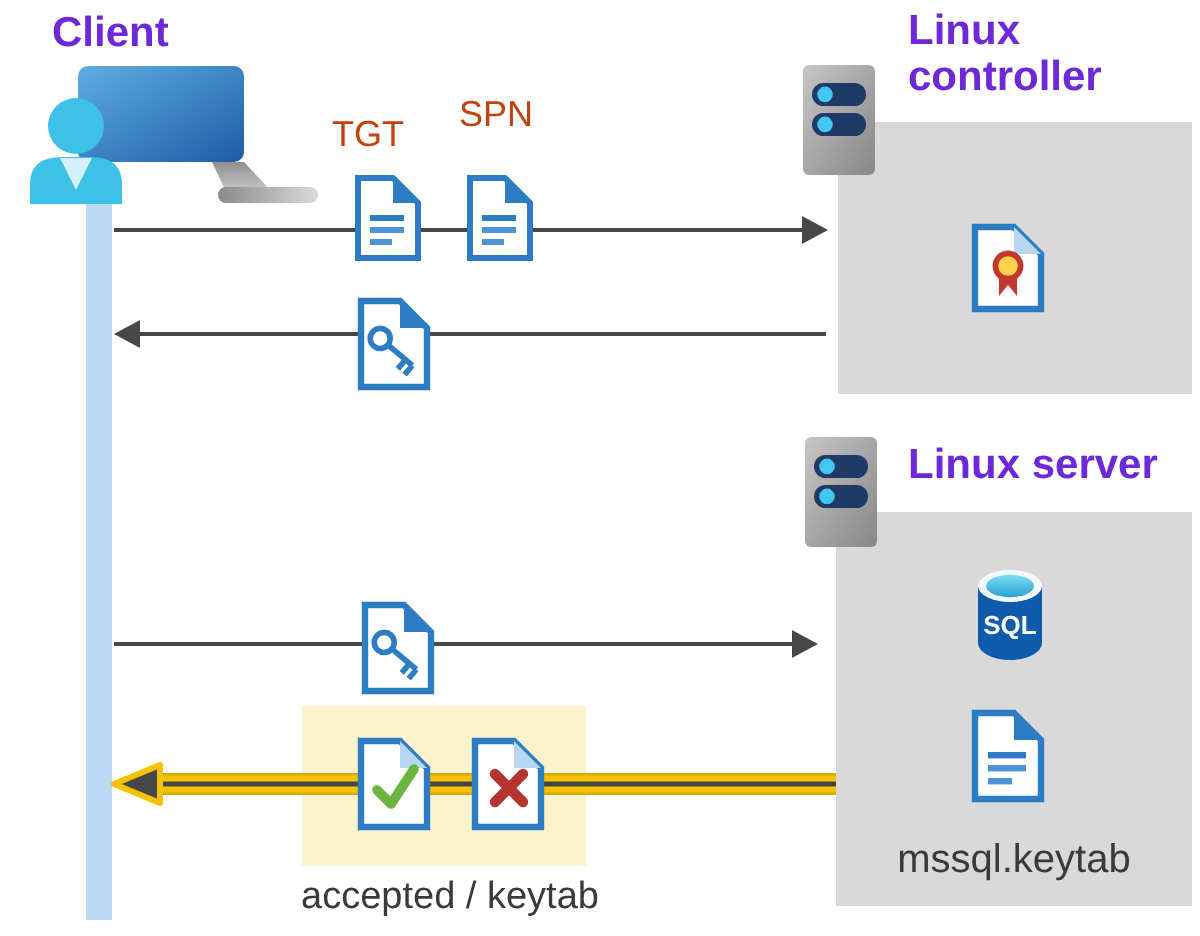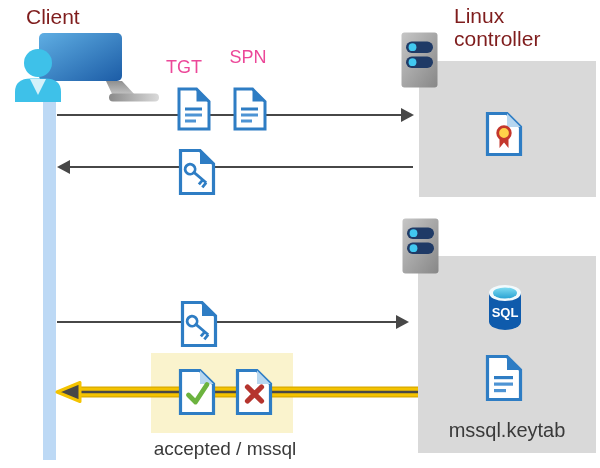--- a/index.html
+++ b/index.html
@@ -1,21 +1,21 @@
 <!DOCTYPE html>
 <html style="--doc_blue: #2E7DC4; --doc_line_blue: #4E94D4; --fold_light_blue: #B7D7F0; --check_green: #6CB33F; --denied_red: #B5342E; --ribbon_red: #C4372C; --seal_yellow: #FFD24A; --accent_yellow: #F4C300; --accent_yellow_edge: #D8A900; --highlight_cream: #FAF3CD; --arrow_gray: #474747; --box_gray: #D9D9D9; --lifeline_blue: #BDD9F5; --person_cyan: #3EC1E9; --collar_light: #D4F1FA; --server_slot_navy: #1F3A66; --dot_cyan: #41C8F0; --sql_body_blue: #0F5BAC;"><head>
 <meta charset="utf-8">
 <style>
   * { margin:0; padding:0; box-sizing:border-box; }
   body { font-family:"Liberation Sans", sans-serif; background:#fff; }
   .canvas { position:relative; width:600px; height:468px; background:#fff; overflow:hidden; }
   .abs { position:absolute; }
   .panel { position:absolute; background:var(--box_gray); }
-  .title { position:absolute; font-weight:normal; color:#7f1d1d; font-size:21px; line-height:23px; }
-  .small-label { position:absolute; font-size:18px; color:#ec4899; text-align:center; }
+  .title { position:absolute; font-weight:bold; color:#6d28d9; font-size:21px; line-height:23px; }
+  .small-label { position:absolute; font-size:18px; color:#c2410c; text-align:center; }
   .caption { position:absolute; color:#3a3a3a; text-align:center; }
   .lifeline { position:absolute; left:43px; top:88px; width:13px; height:372px; background:var(--lifeline_blue); }
   .msg-line { position:absolute; height:2.4px; background:var(--arrow_gray); }
   .head-right { position:absolute; width:0; height:0;
     border-top:7px solid transparent; border-bottom:7px solid transparent;
     border-left:13px solid var(--arrow_gray); }
   .head-left { position:absolute; width:0; height:0;
     border-top:7px solid transparent; border-bottom:7px solid transparent;
     border-right:13px solid var(--arrow_gray); }
   .highlight { position:absolute; left:151px; top:353px; width:142px; height:80px; background:var(--highlight_cream); }
@@ -163,20 +163,21 @@
   </svg>
 
   <svg class="abs" style="left:235px; top:368px;" width="38" height="48" viewBox="0 0 38 48">
     <path d="M2.5 2.5 H22 L35.5 16 V45.5 H2.5 Z" fill="#fff" stroke="var(--doc_blue)" stroke-width="3.2"></path>
     <polygon points="22,2.5 35.5,16 22,16" fill="var(--fold_light_blue)"></polygon>
     <path d="M12.5 19 L26.5 33 M26.5 19 L12.5 33" fill="none" stroke="var(--denied_red)" stroke-width="5.2" stroke-linecap="round"></path>
   </svg>
 
   <div class="title" style="left:26px; top:5px;">Client</div>
   <div class="title" style="left:454px; top:4px; width:122px;">Linux controller</div>
+  <div class="title" style="left:454px; top:221px; white-space:nowrap;">Linux server</div>
 
   <div class="small-label" style="left:162px; top:57px; width:44px;">TGT</div>
   <div class="small-label" style="left:226px; top:47px; width:44px;">SPN</div>
 
   <div class="caption" style="left:418px; top:419px; width:178px; font-size:20px;">mssql.keytab</div>
-  <div class="caption" style="left:138px; top:438px; width:174px; font-size:19px;">accepted / mssql</div>
+  <div class="caption" style="left:138px; top:438px; width:174px; font-size:19px;">accepted / keytab</div>
 
 </div>
 
 </body></html>

